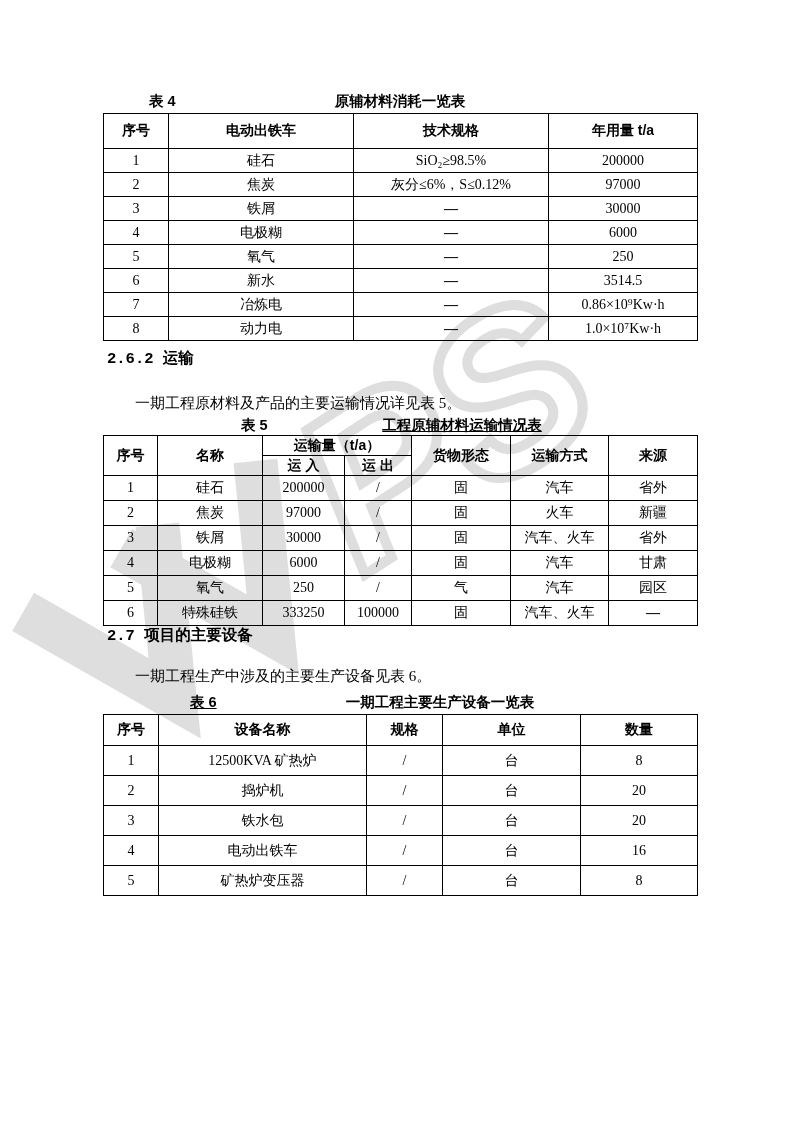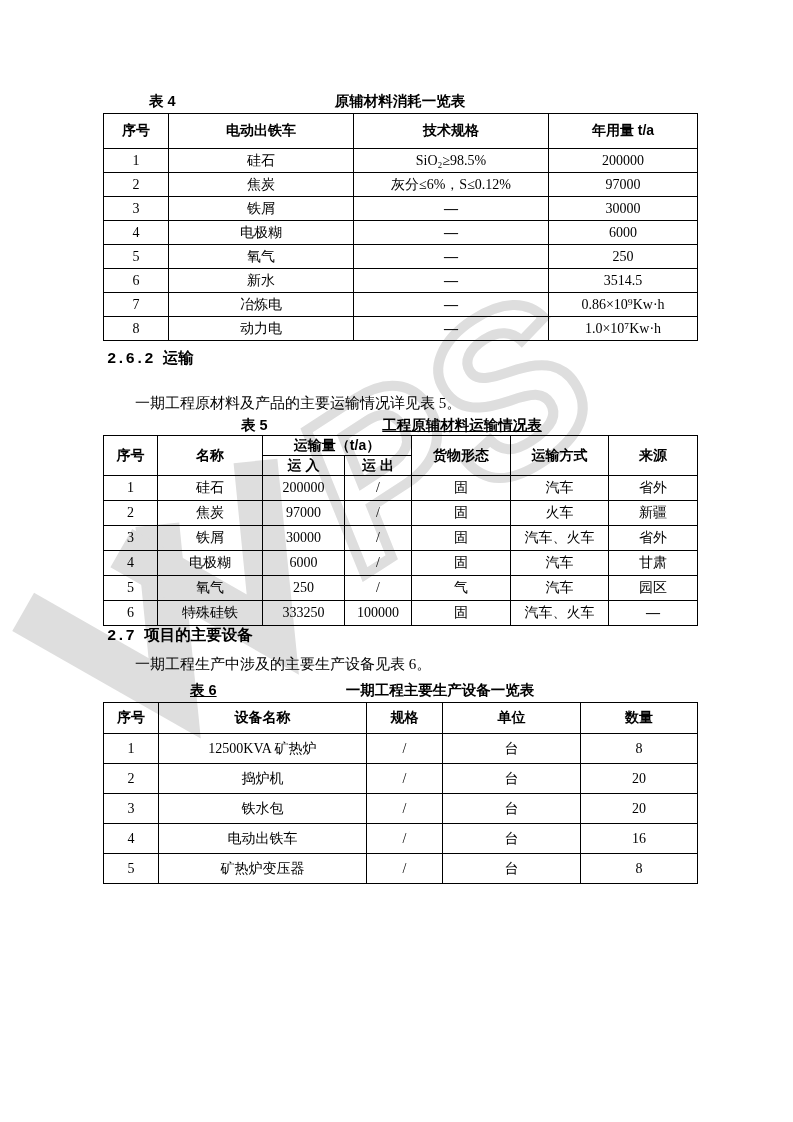--- a/index.html
+++ b/index.html
@@ -72,21 +72,21 @@
   .t6 th { height: 30px; }
   .t6 td { height: 29px; }
 
   .m-cap4 { margin-top: 91px; }
   .m-t4   { margin-top: 2px; }
   .m-h262 { margin-top: 8px; }
   .m-p262 { margin-top: 24px; }
   .m-cap5 { margin-top: 2px; }
   .m-t5   { margin-top: 0px; }
   .m-h27  { margin-top: 0; }
-  .m-p27  { margin-top: 8px; }
+  .m-p27  { margin-top: 20px; }
   .m-cap6 { margin-top: 6px; }
   .m-t6   { margin-top: 2px; }
 </style>
 </head>
 <body>
 
 <svg class="watermark-svg" width="793" height="1122" viewBox="0 0 793 1122" aria-hidden="true">
   <g transform="translate(95 750) rotate(-33)">
     <path d="M15,-155 L95,0 L175,-155" fill="none" stroke="#dedede" stroke-width="44"></path>
     <path d="M132,-155 L212,0 L292,-155" fill="none" stroke="#dedede" stroke-width="44"></path>

